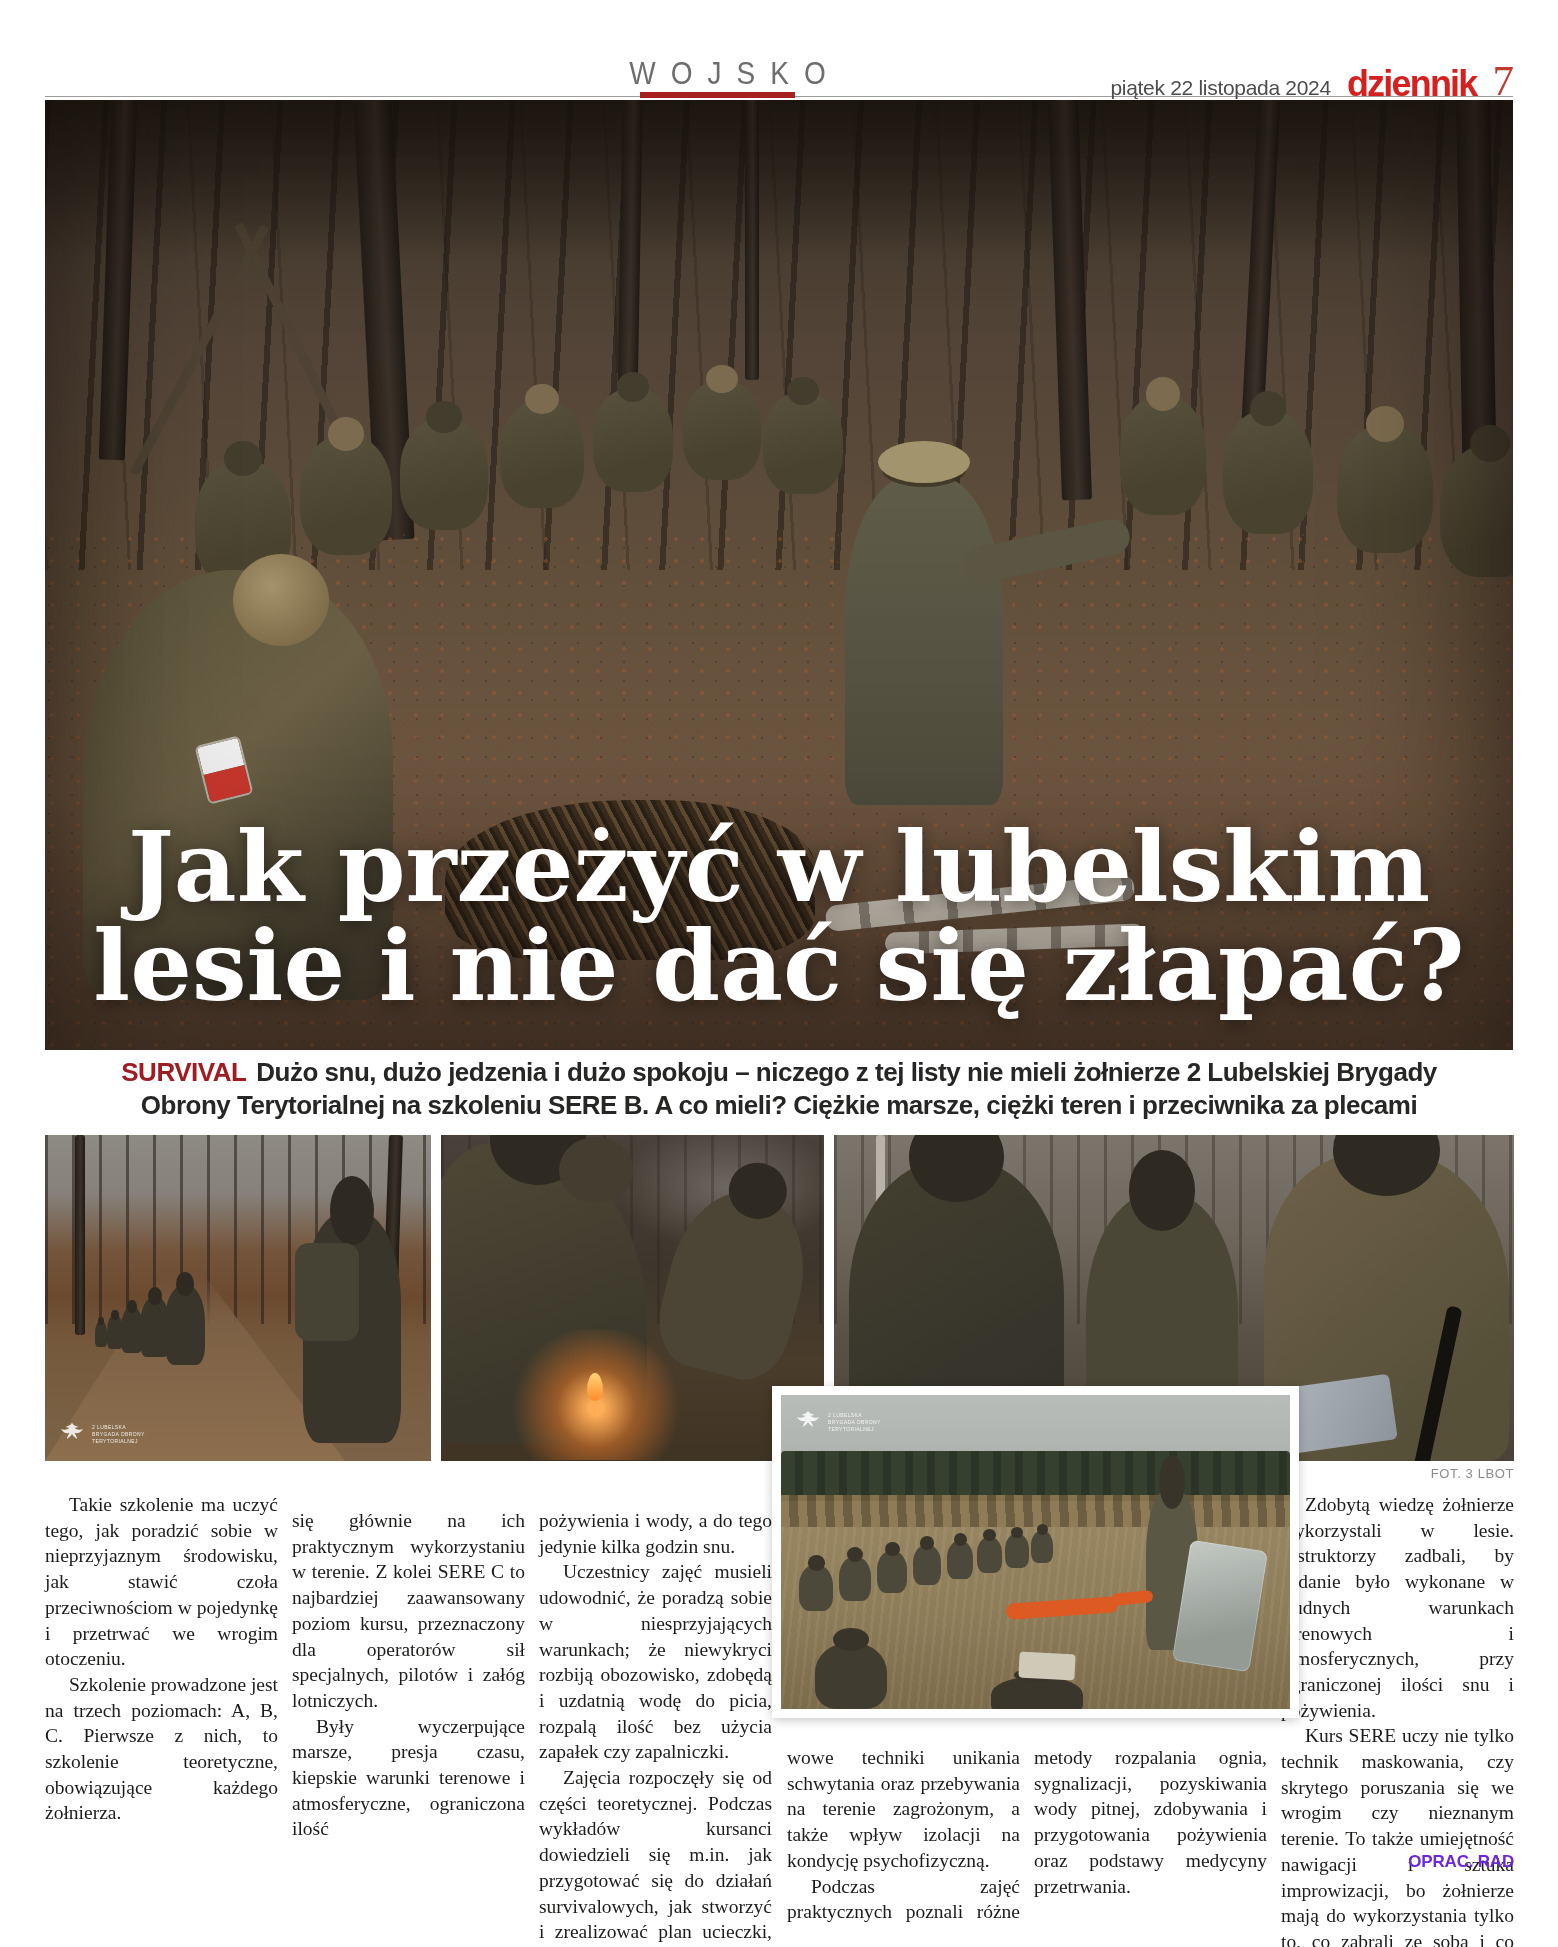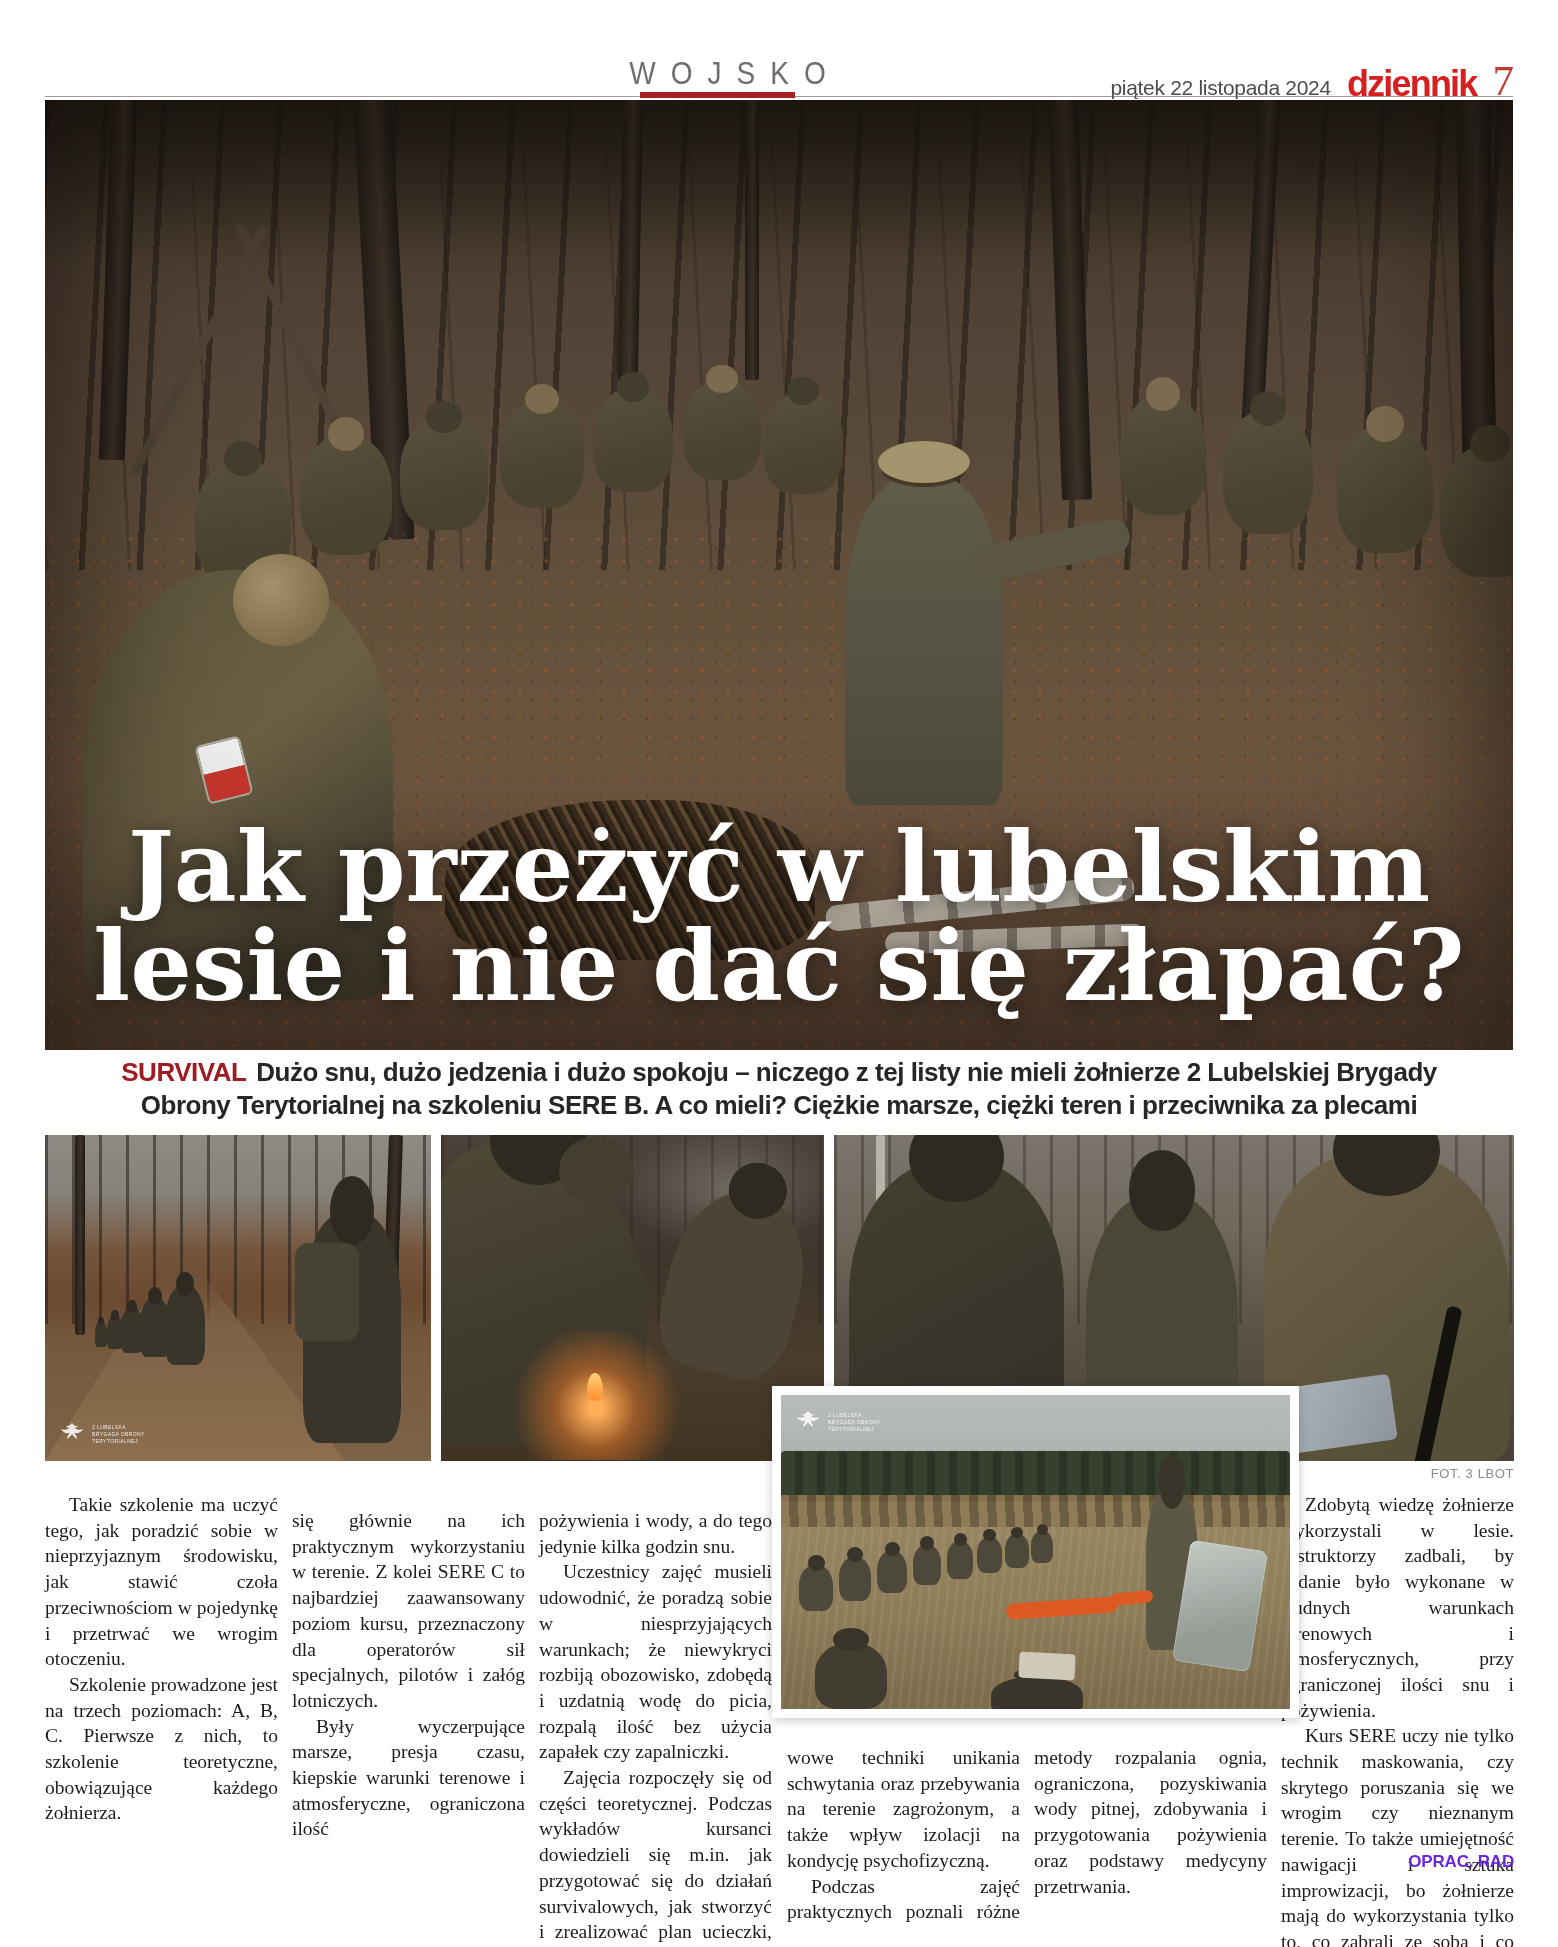--- a/index.html
+++ b/index.html
@@ -296,19 +296,19 @@
 <div class="col" style="left:539px;top:1492px;">
     <p class="para noindent">pożywienia i wody, a do tego jedynie kilka godzin snu.</p>
     <p class="para">Uczestnicy zajęć musieli udowodnić, że poradzą sobie w niesprzyjających warunkach; że niewykryci rozbiją obozowisko, zdobędą i uzdatnią wodę do picia, rozpalą ilość bez użycia zapałek czy zapalniczki.</p>
     <p class="para cont">Zajęcia rozpoczęły się od części teoretycznej. Podczas wykładów kursanci dowiedzieli się m.in. jak przygotować się do działań survivalowych, jak stworzyć i zrealizować plan ucieczki, poznali podsta-</p>
   </div>
 <div class="col" style="left:787px;top:1729px;">
     <p class="para noindent">wowe techniki unikania schwytania oraz przebywania na terenie zagrożonym, a także wpływ izolacji na kondycję psychofizyczną.</p>
     <p class="para cont">Podczas zajęć praktycznych poznali różne</p>
   </div>
 <div class="col" style="left:1034px;top:1729px;">
-    <p class="para noindent">metody rozpalania ognia, ograniczona, pozyskiwania wody pitnej, zdobywania i przygotowania pożywienia oraz podstawy medycyny przetrwania.</p>
+    <p class="para noindent">metody rozpalania ognia, sygnalizacji, pozyskiwania wody pitnej, zdobywania i przygotowania pożywienia oraz podstawy medycyny przetrwania.</p>
   </div>
 <div class="col" style="left:1281px;top:1492px;">
     <p class="para">Zdobytą wiedzę żołnierze wykorzystali w lesie. Instruktorzy zadbali, by zadanie było wykonane w trudnych warunkach terenowych i atmosferycznych, przy ograniczonej ilości snu i pożywienia.</p>
     <p class="para">Kurs SERE uczy nie tylko technik maskowania, czy skrytego poruszania się we wrogim czy nieznanym terenie. To także umiejętność nawigacji i sztuka improwizacji, bo żołnierze mają do wykorzystania tylko to, co zabrali ze sobą i co dostarczy im las.</p>
   </div>
 <div class="byline">OPRAC. RAD</div>
 
 </body></html>

